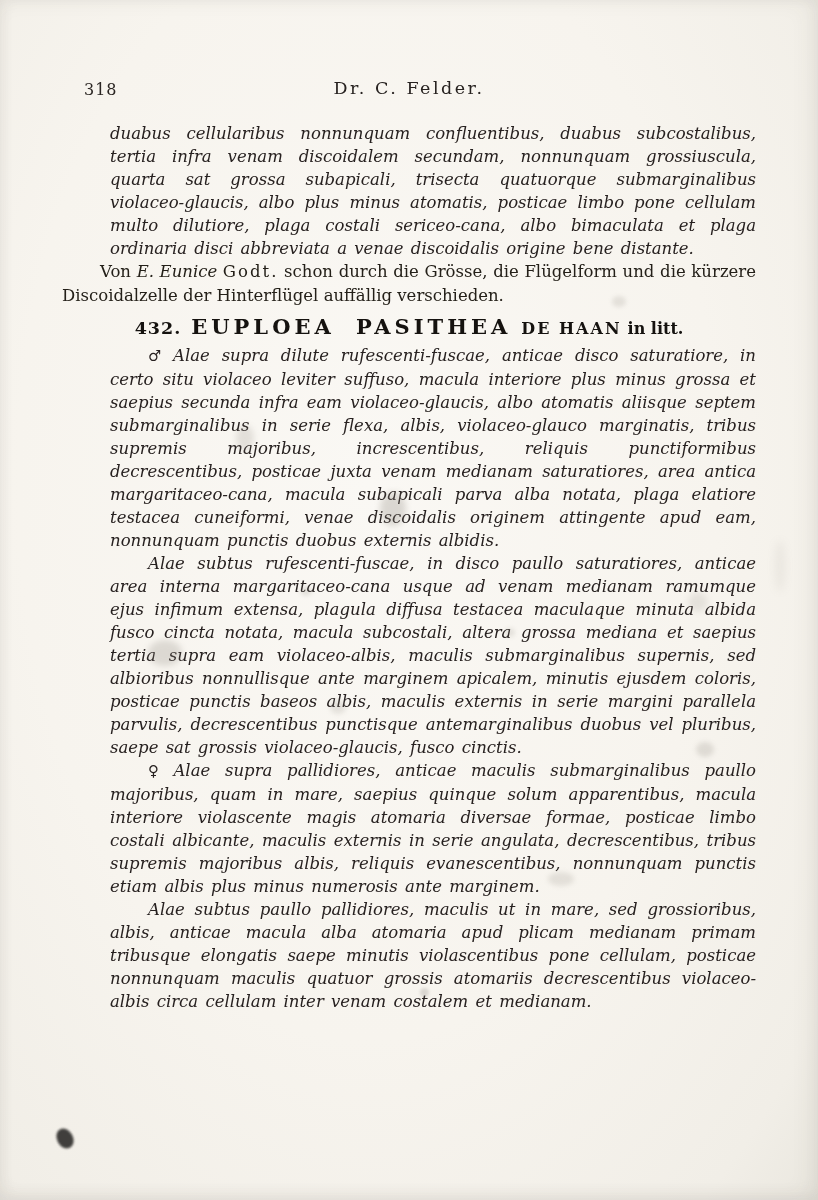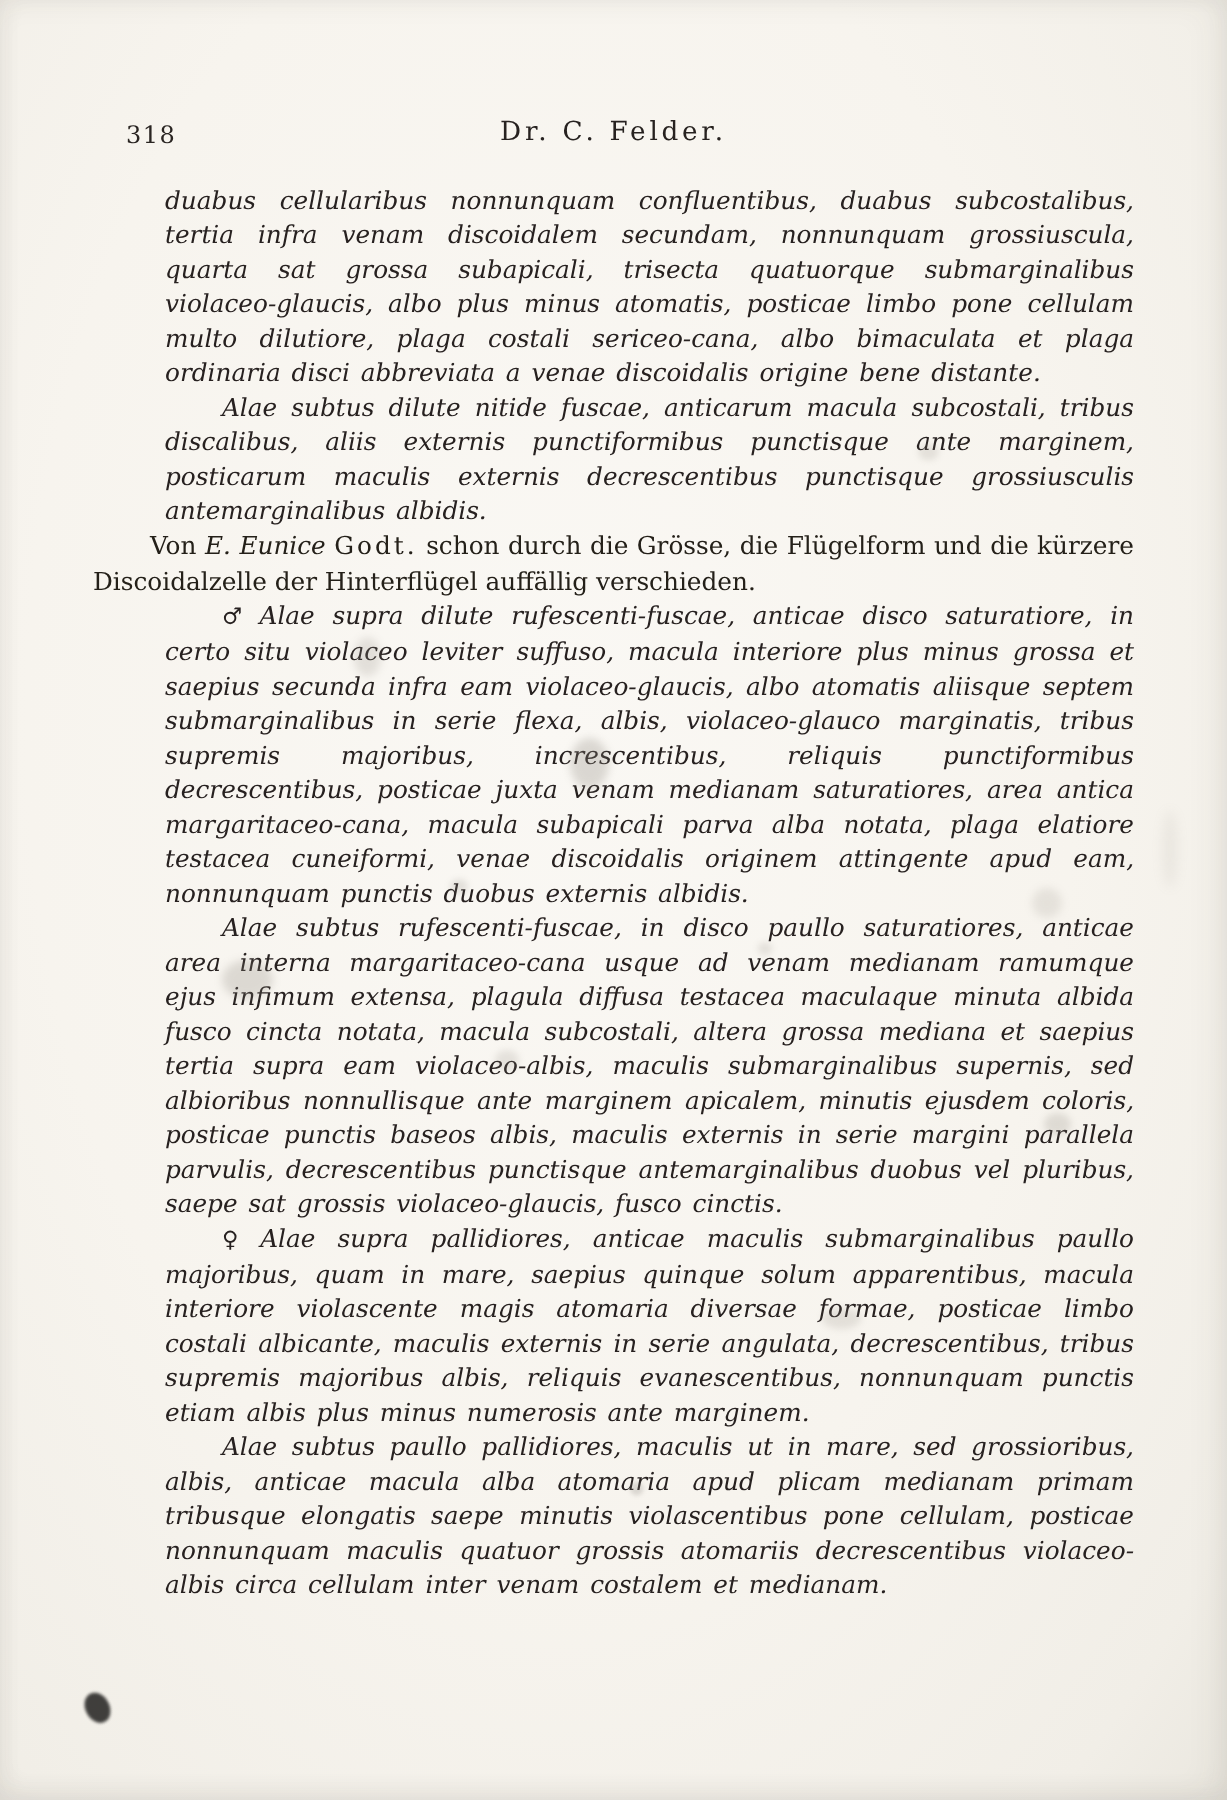--- a/index.html
+++ b/index.html
@@ -79,25 +79,25 @@
 
   <div class="header-row">
     <span class="page-number">318</span>
     <div class="running-title">Dr. C. Felder.</div>
   </div>
 
   <div class="text-block">
 
     <p class="lat"><span>duabus cellularibus nonnunquam confluentibus, duabus subcostalibus, tertia infra venam discoidalem secundam, nonnunquam grossiuscula, quarta sat grossa subapicali, trisecta quatuorque submarginalibus violaceo-glaucis, albo plus minus atomatis, posticae limbo pone cellulam multo dilutiore, plaga costali sericeo-cana, albo bimaculata et plaga ordinaria disci abbreviata a venae discoidalis origine bene distante.</span></p>
 
-    <p class="lat indent"><span>Alae subtus dilute nitide fuscae, anticarum macula subcostali, tribus discalibus, aliis externis punctiformibus punctisque ante marginem, posticarum maculis externis decrescentibus punctisque grossiusculis antemarginalibus albidis.</span></p>
 
 
     <p class="rom indent"><span>Von</span> <span class="ital">E. Eunice</span> <span class="sp">Godt.</span> <span>schon durch die Grösse, die Flügelform und die kürzere Discoidalzelle der Hinterflügel auffällig verschieden.</span></p>
 
+    <div class="species-heading"><span class="h-num">432.</span><span class="h-name">EUPLOEA PASITHEA</span><span class="h-auth">DE HAAN</span><span class="h-litt">in litt.</span></div>
 
     <p class="lat indent"><span class="sym">♂</span><span>Alae supra dilute rufescenti-fuscae, anticae disco saturatiore, in certo situ violaceo leviter suffuso, macula interiore plus minus grossa et saepius secunda infra eam violaceo-glaucis, albo atomatis aliisque septem submarginalibus in serie flexa, albis, violaceo-glauco marginatis, tribus supremis majoribus, increscentibus, reliquis punctiformibus decrescentibus, posticae juxta venam medianam saturatiores, area antica margaritaceo-cana, macula subapicali parva alba notata, plaga elatiore testacea cuneiformi, venae discoidalis originem attingente apud eam, nonnunquam punctis duobus externis albidis.</span></p>
 
     <p class="lat indent"><span>Alae subtus rufescenti-fuscae, in disco paullo saturatiores, anticae area interna margaritaceo-cana usque ad venam medianam ramumque ejus infimum extensa, plagula diffusa testacea maculaque minuta albida fusco cincta notata, macula subcostali, altera grossa mediana et saepius tertia supra eam violaceo-albis, maculis submarginalibus supernis, sed albioribus nonnullisque ante marginem apicalem, minutis ejusdem coloris, posticae punctis baseos albis, maculis externis in serie margini parallela parvulis, decrescentibus punctisque antemarginalibus duobus vel pluribus, saepe sat grossis violaceo-glaucis, fusco cinctis.</span></p>
 
     <p class="lat indent"><span class="sym">♀</span><span>Alae supra pallidiores, anticae maculis submarginalibus paullo majoribus, quam in mare, saepius quinque solum apparentibus, macula interiore violascente magis atomaria diversae formae, posticae limbo costali albicante, maculis externis in serie angulata, decrescentibus, tribus supremis majoribus albis, reliquis evanescentibus, nonnunquam punctis etiam albis plus minus numerosis ante marginem.</span></p>
 
     <p class="lat indent"><span>Alae subtus paullo pallidiores, maculis ut in mare, sed grossioribus, albis, anticae macula alba atomaria apud plicam medianam primam tribusque elongatis saepe minutis violascentibus pone cellulam, posticae nonnunquam maculis quatuor grossis atomariis decrescentibus violaceo-albis circa cellulam inter venam costalem et medianam.</span></p>
 
 

